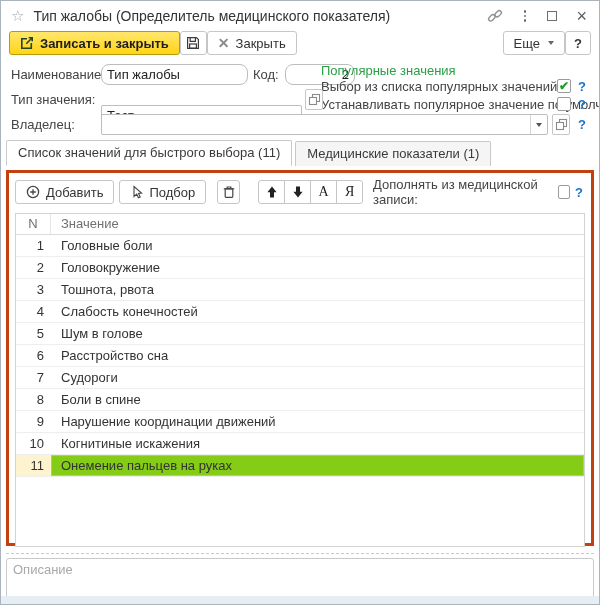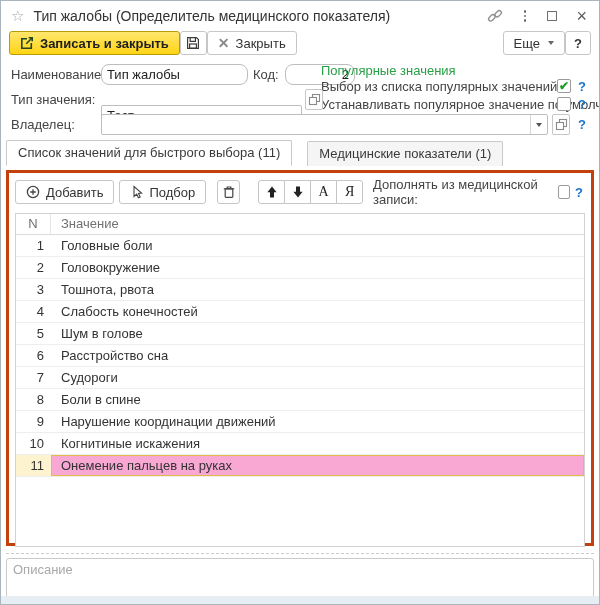--- a/index.html
+++ b/index.html
@@ -38,21 +38,21 @@
   .dd { width:17px; border-left:1px solid #d6d6d6; display:flex; align-items:center; justify-content:center; cursor:pointer; }
   .dd i { width:0; height:0; border-left:3.5px solid transparent; border-right:3.5px solid transparent; border-top:4px solid #555; }
   .openbtn { position:absolute; width:18px; height:21px; border:1px solid #c6c6c6; border-radius:2px;
              background:#fff; display:flex; align-items:center; justify-content:center; cursor:pointer; }
   .green-h { color:#28a046; }
   .help { color:#1874cd; font-weight:bold; cursor:pointer; }
   .cb { position:absolute; width:14px; height:14px; border:1px solid #9b9b9b; border-radius:2px; background:#fff; cursor:pointer; font-size:12px; line-height:12px; text-align:center; }
   .cb.checked::after { content:"✔"; color:#18a01f; font-weight:bold; }
   .fhelp { position:absolute; }
   
-  .tabs { height:25px; padding-left:5px; position:relative; z-index:2; margin-bottom:-1px; display:flex; align-items:flex-end; gap:15px; }
+  .tabs { height:25px; padding-left:5px; position:relative; z-index:2; margin-bottom:-1px; display:flex; align-items:flex-end; gap:3px; }
   .tab { height:25px; line-height:24px; padding:0 11px; border:1px solid #c9c9c9; border-bottom:none;
          border-radius:2px 2px 0 0; background:#f5f5f5; color:#3a3a3a; cursor:pointer; white-space:nowrap; }
   .tab.active { background:#fff; border-bottom:1px solid #fff; height:26px; }
   
   .panel { margin:5px 5px; border:3px solid #c2410c; height:376px; background:#fff; position:relative; z-index:1; }
   .list-toolbar { display:flex; align-items:center; padding:4px 8px 4px 6px; gap:5px; }
   .tgap1 { margin-left:6px; }
   .btn-group { display:inline-flex; margin-left:13px; }
   .btn-group .btn { width:27px; padding:0; justify-content:center; border-radius:0; margin-left:-1px; }
   .btn-group .btn:first-child { border-radius:3px 0 0 3px; margin-left:0; }
@@ -62,21 +62,21 @@
   .cb2 { position:static; display:inline-block; }
   
   .grid { margin:2px 6px 0; border:1px solid #d2d2d2; height:334px; overflow:hidden; background:#fff; }
   .thead { display:flex; height:21px; line-height:20px; border-bottom:1px solid #dcdcdc; color:#707070; }
   .th-n { width:35px; text-align:center; border-right:1px solid #e5e5e5; }
   .th-v { flex:1; padding-left:10px; }
   .trow { display:flex; height:22px; line-height:21px; border-bottom:1px solid #eeeeee; color:#333; cursor:default; }
   .td-n { width:35px; text-align:right; padding-right:7px; }
   .td-v { flex:1; padding-left:10px; }
   .trow.selected .td-n { background:#fdf3cf; }
-  .trow.selected .td-v { background:#f9a8d4; border:1px solid #e0bb4e; line-height:19px; padding-left:9px; }
+  .trow.selected .td-v { background:#84cc16; border:1px solid #e0bb4e; line-height:19px; padding-left:9px; }
   
   .splitter { border-top:1px dashed #c9c9c9; margin:7px 5px 0; }
   .desc { display:block; margin:4px 5px 0; width:588px; height:43px; border:1px solid #c9c9c9;
           border-radius:3px; padding:3px 6px; font:13px "Liberation Sans", sans-serif; color:#0f766e; resize:none; outline:none; }
   .desc::placeholder { color:#a8a8a8; }
   .bottom-strip { position:absolute; left:0; right:0; bottom:0; height:8px; background:#e7eef3; }
   svg { display:block; }
 </style>
 </head>
 <body>

